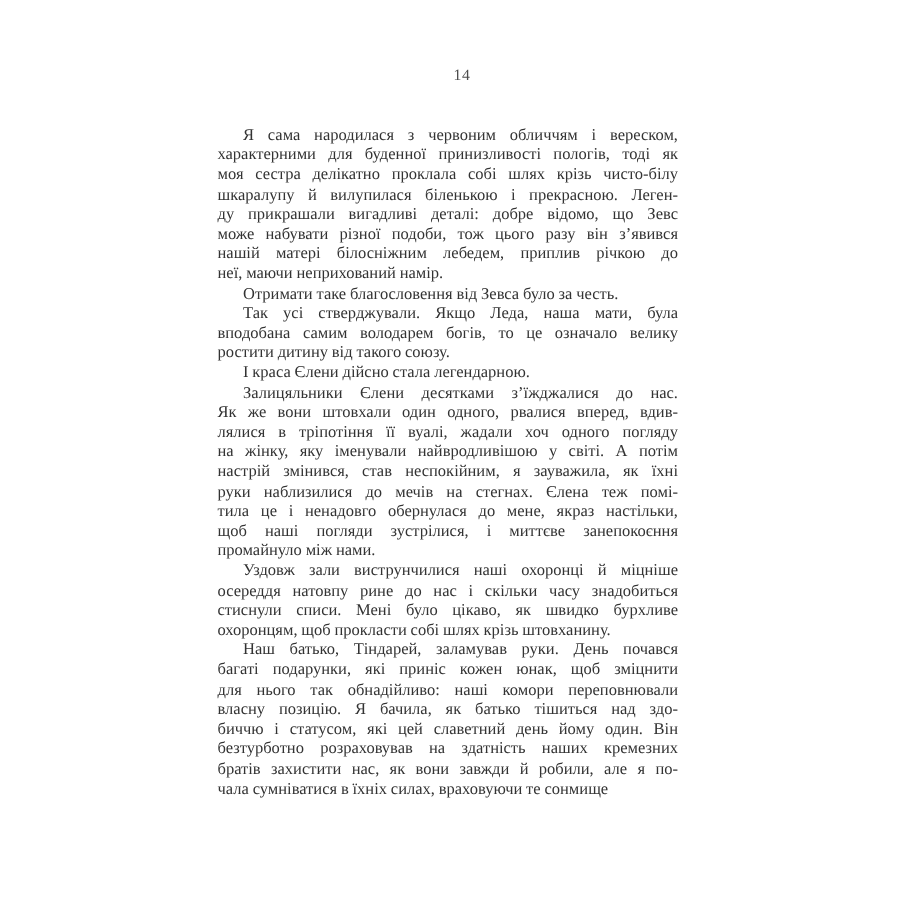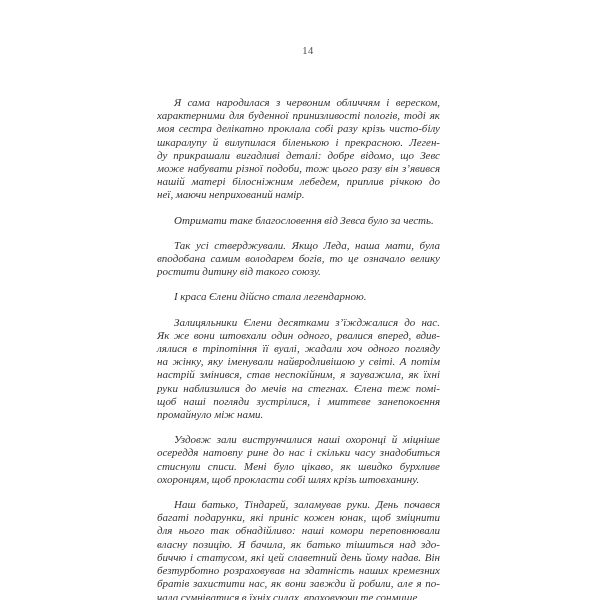--- a/index.html
+++ b/index.html
@@ -29,23 +29,22 @@
     position: absolute;
     top: 84px;
     left: 145px;
     width: 307px;
     font-size: 11px;
     line-height: 13.2px;
     color: #333333;
     text-rendering: optimizeLegibility;
   }
   .paragraph {
-    margin: 12px;
+    margin: 0;
     padding: 0;
-    font-style: italic;
   }
   .line {
     text-align: justify;
     text-align-last: justify;
     white-space: normal;
     word-spacing: -0.2px;
   }
   .line.last {
     text-align-last: left;
   }
@@ -55,21 +54,21 @@
 </style>
 </head>
 <body>
 
 <div class="page">
   <div class="page-number">14</div>
   <div class="text-block">
       <div class="paragraph">
         <div class="line first">Я сама народилася з червоним обличчям і вереском,</div>
         <div class="line">характерними для буденної принизливості пологів, тоді як</div>
-        <div class="line">моя сестра делікатно проклала собі разу крізь чисто-білу</div>
+        <div class="line">моя сестра делікатно проклала собі шлях крізь чисто-білу</div>
         <div class="line">шкаралупу й вилупилася біленькою і прекрасною. Леген-</div>
         <div class="line">ду прикрашали вигадливі деталі: добре відомо, що Зевс</div>
         <div class="line">може набувати різної подоби, тож цього разу він з’явився</div>
         <div class="line">нашій матері білосніжним лебедем, приплив річкою до</div>
         <div class="line last">неї, маючи неприхований намір.</div>
       </div>
       <div class="paragraph">
         <div class="line first last">Отримати таке благословення від Зевса було за честь.</div>
       </div>
       <div class="paragraph">
@@ -80,33 +79,34 @@
       <div class="paragraph">
         <div class="line first last">І краса Єлени дійсно стала легендарною.</div>
       </div>
       <div class="paragraph">
         <div class="line first">Залицяльники Єлени десятками з’їжджалися до нас.</div>
         <div class="line">Як же вони штовхали один одного, рвалися вперед, вдив-</div>
         <div class="line">лялися в тріпотіння її вуалі, жадали хоч одного погляду</div>
         <div class="line">на жінку, яку іменували найвродливішою у світі. А потім</div>
         <div class="line">настрій змінився, став неспокійним, я зауважила, як їхні</div>
         <div class="line">руки наблизилися до мечів на стегнах. Єлена теж помі-</div>
+        <div class="line">тила це і ненадовго обернулася до мене, якраз настільки,</div>
         <div class="line">щоб наші погляди зустрілися, і миттєве занепокоєння</div>
         <div class="line last">промайнуло між нами.</div>
       </div>
       <div class="paragraph">
         <div class="line first">Уздовж зали виструнчилися наші охоронці й міцніше</div>
         <div class="line">осереддя натовпу рине до нас і скільки часу знадобиться</div>
         <div class="line">стиснули списи. Мені було цікаво, як швидко бурхливе</div>
         <div class="line last">охоронцям, щоб прокласти собі шлях крізь штовханину.</div>
       </div>
       <div class="paragraph">
         <div class="line first">Наш батько, Тіндарей, заламував руки. День почався</div>
         <div class="line">багаті подарунки, які приніс кожен юнак, щоб зміцнити</div>
         <div class="line">для нього так обнадійливо: наші комори переповнювали</div>
         <div class="line">власну позицію. Я бачила, як батько тішиться над здо-</div>
-        <div class="line">биччю і статусом, які цей славетний день йому надав. Він</div>
+        <div class="line">биччю і статусом, які цей славетний день йому один. Він</div>
         <div class="line">безтурботно розраховував на здатність наших кремезних</div>
         <div class="line">братів захистити нас, як вони завжди й робили, але я по-</div>
         <div class="line last">чала сумніватися в їхніх силах, враховуючи те сонмище</div>
       </div>
     </div>
 </div>
 
 </body></html>

